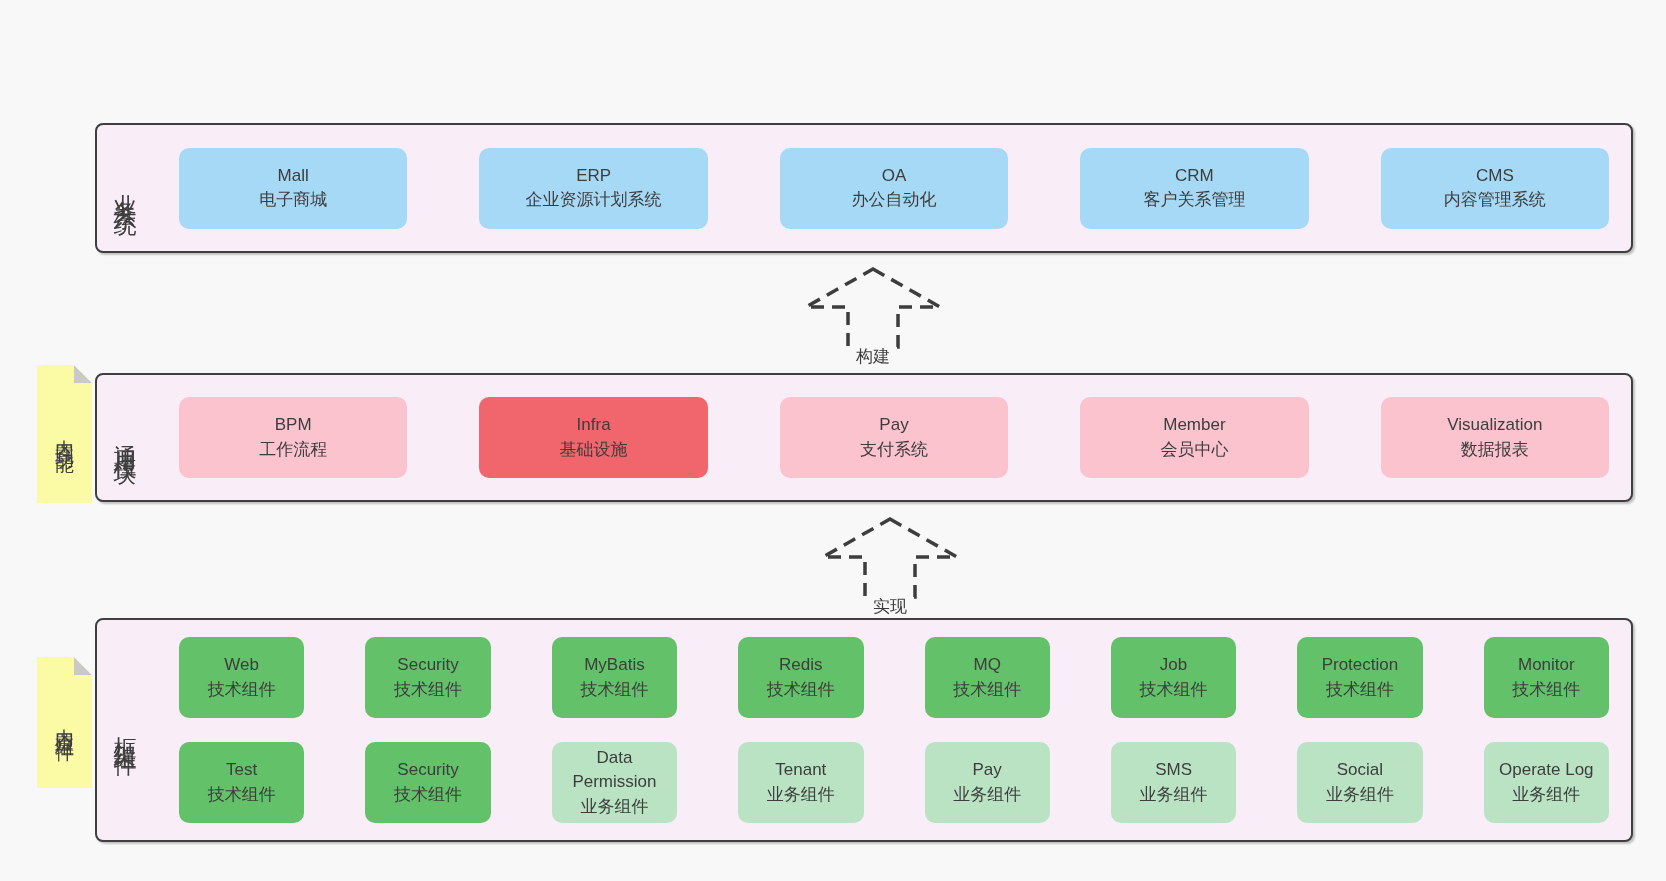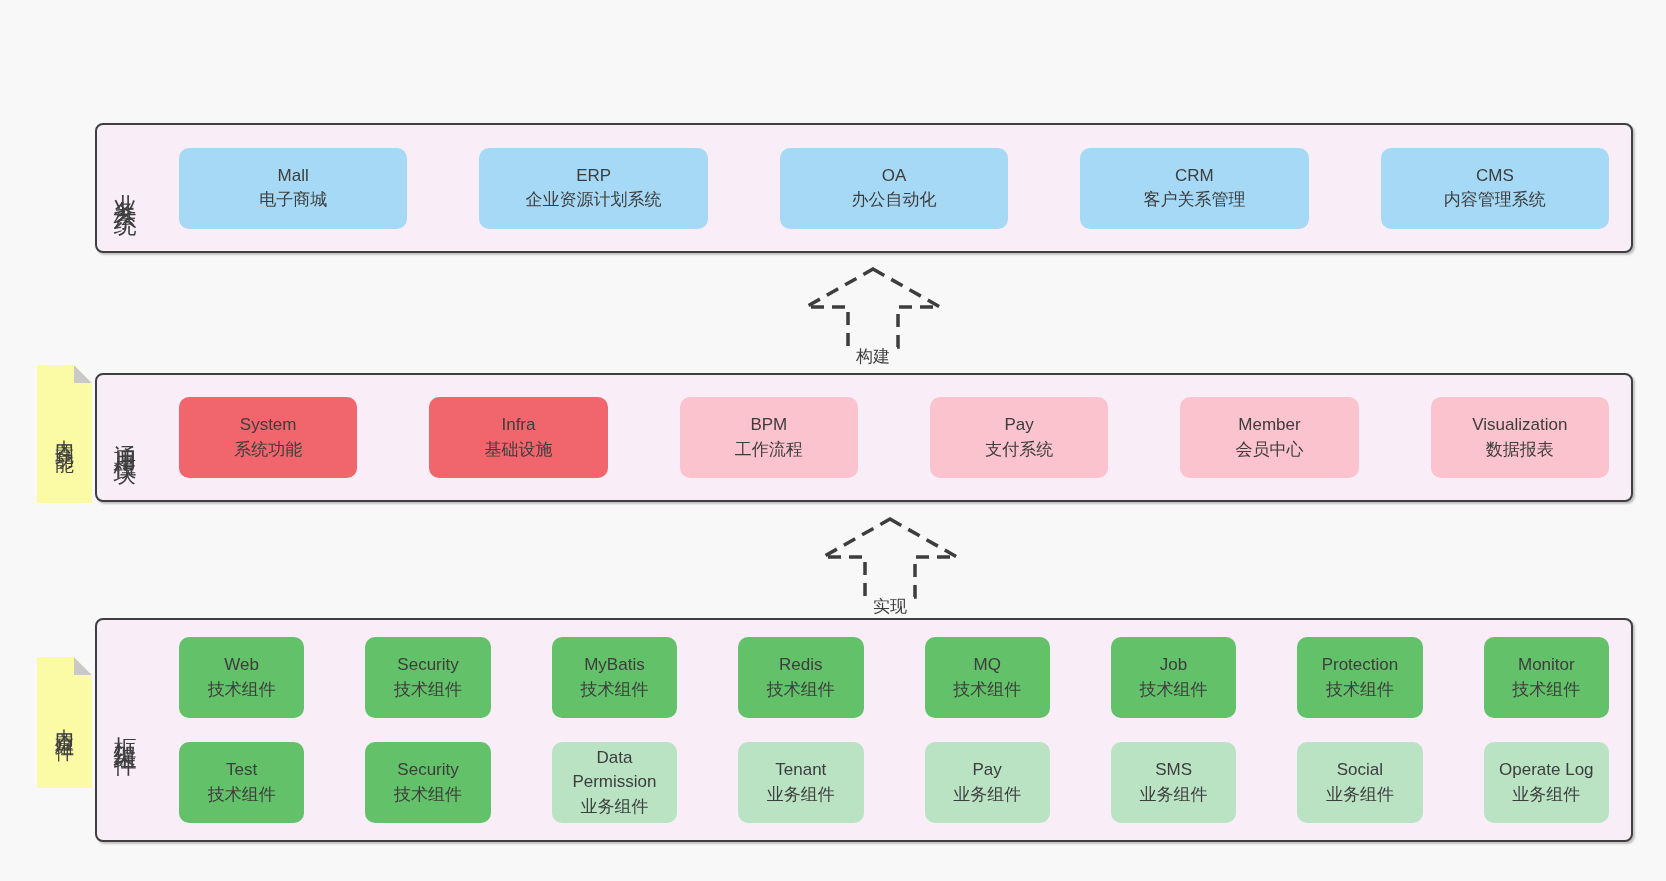--- a/index.html
+++ b/index.html
@@ -107,31 +107,27 @@
   <div class="note" style="top:365px;height:138px">
     <div class="fold"></div>
     <div class="note-text">内置功能</div>
   </div>
 
   <section class="panel" style="top:373px;height:129px">
     <div class="v-label">
       <span>通用模块</span>
     </div>
     <div class="boxes">
-      <div class="box red">
-        <div class="en">System</div>
-        <div class="zh">系统功能</div>
+      <div class="box pink">
+        <div class="en">BPM</div>
+        <div class="zh">工作流程</div>
       </div>
       <div class="box red">
         <div class="en">Infra</div>
         <div class="zh">基础设施</div>
-      </div>
-      <div class="box pink">
-        <div class="en">BPM</div>
-        <div class="zh">工作流程</div>
       </div>
       <div class="box pink">
         <div class="en">Pay</div>
         <div class="zh">支付系统</div>
       </div>
       <div class="box pink">
         <div class="en">Member</div>
         <div class="zh">会员中心</div>
       </div>
       <div class="box pink">

